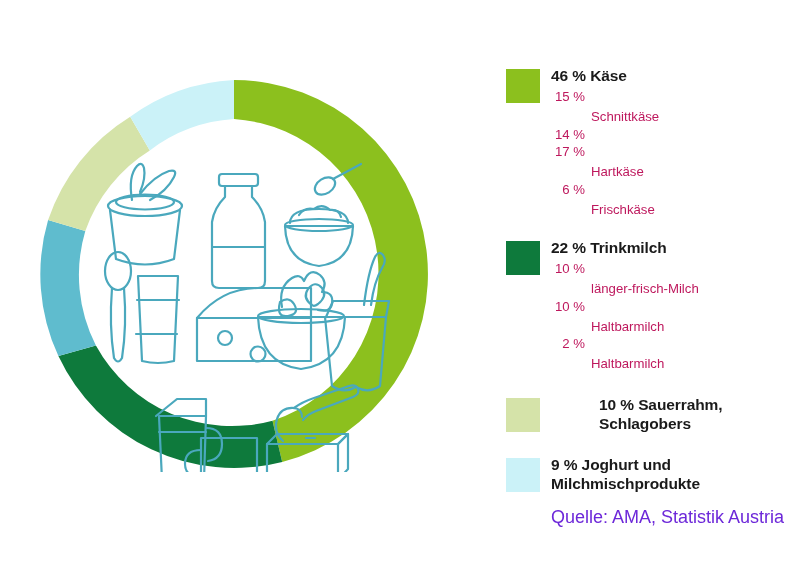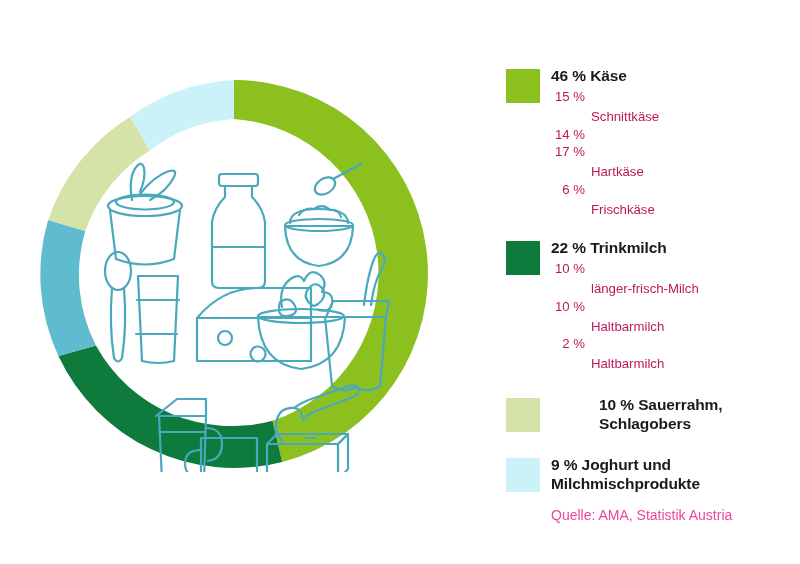--- a/index.html
+++ b/index.html
@@ -98,22 +98,22 @@
 
   .g-kaese    { margin-bottom: 20px; }
   .g-trink    { margin-bottom: 22px; }
   .g-butter   { margin-bottom: 22px; }
   .g-sauer    { margin-bottom: 22px; gap: 48px; }
   .g-joghurt  { margin-bottom: 14px; }
 
   .source {
     margin-left: 45px;
     margin-top: 8px;
-    font-size: 14px;
-    color: #ec4899;
+    font-size: 18px;
+    color: #6d28d9;
   }
 </style>
 </head>
 <body>
 
 <div class="page">
 
   <div class="donut-wrap">
     <svg class="donut-svg" viewBox="0 0 396 396">
 

